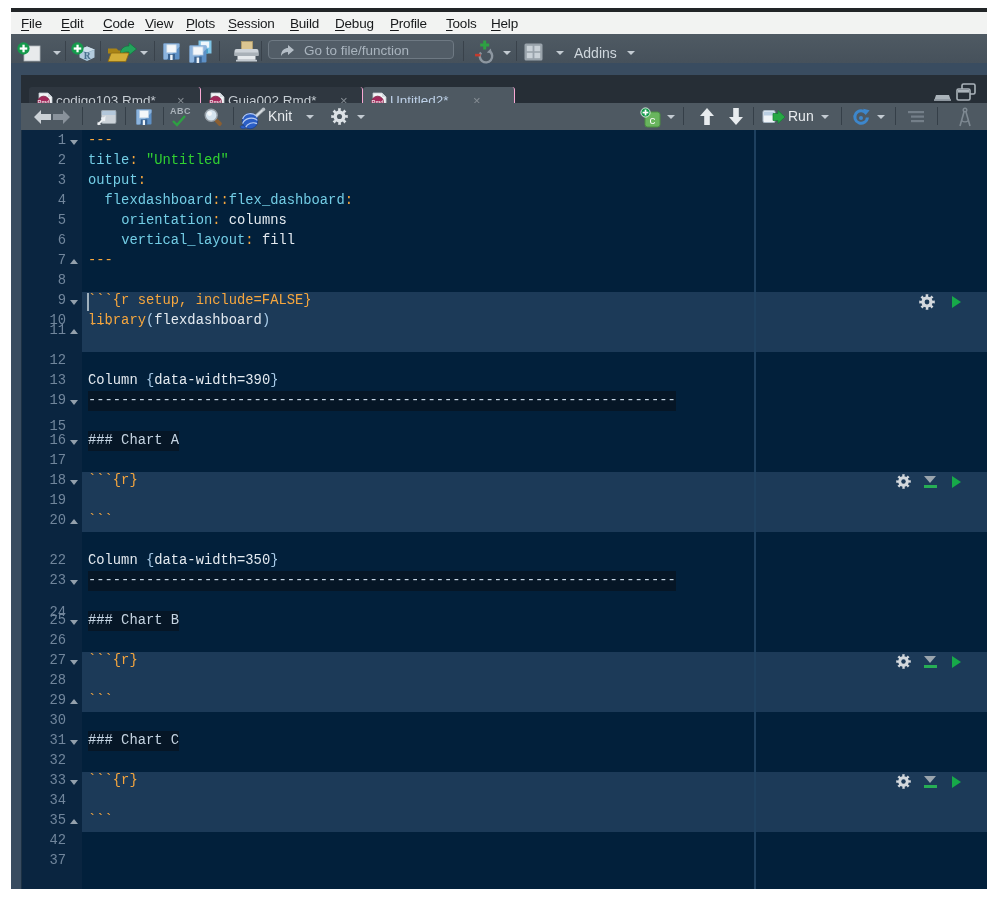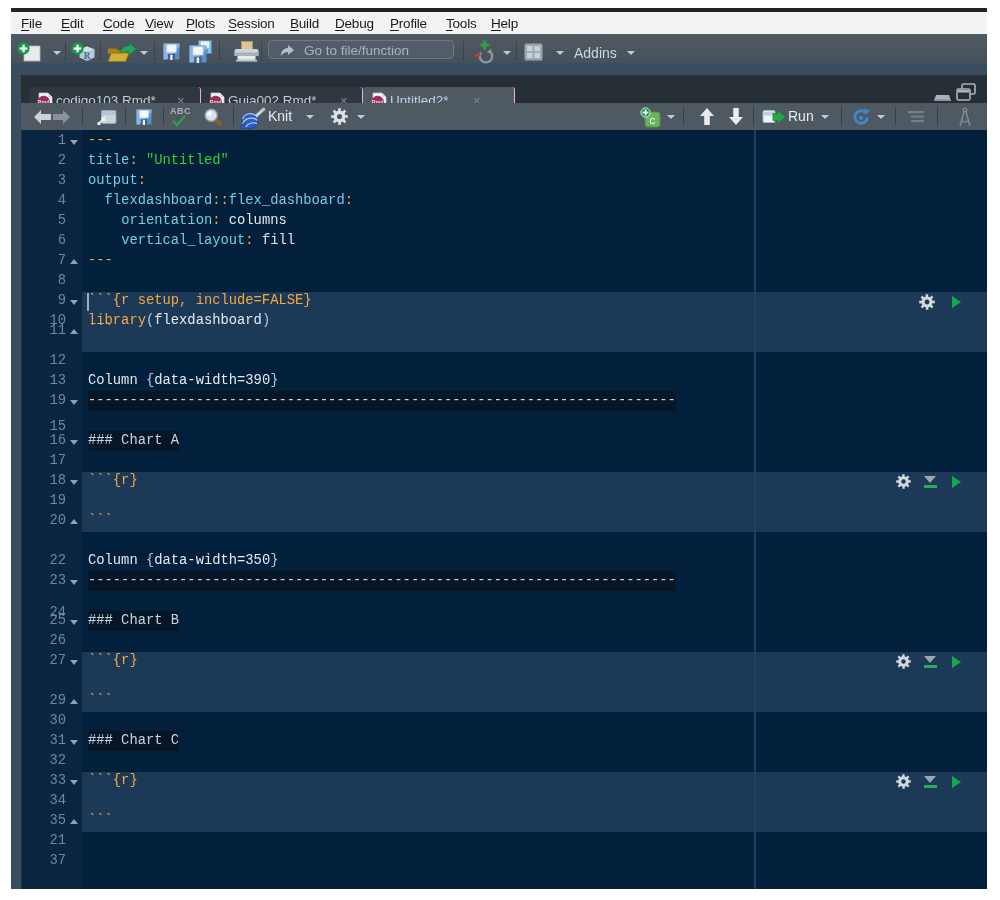--- a/index.html
+++ b/index.html
@@ -399,20 +399,24 @@
         </div>
 <div class="ln" style="top:502px">
           <span class="num">26</span>
           <span class="code"></span>
         </div>
 <div class="ln" style="top:522px">
           <span class="num">27</span>
           <b class="fd"></b>
           <span class="code"><i class="o">```{r}</i></span>
         </div>
+<div class="ln" style="top:542px">
+          <span class="num">28</span>
+          <span class="code"></span>
+        </div>
 <div class="ln" style="top:562px">
           <span class="num">29</span>
           <b class="fu"></b>
           <span class="code"><i class="o">```</i></span>
         </div>
 <div class="ln" style="top:582px">
           <span class="num">30</span>
           <span class="code"></span>
         </div>
 <div class="ln" style="top:602px">
@@ -432,21 +436,21 @@
 <div class="ln" style="top:662px">
           <span class="num">34</span>
           <span class="code"></span>
         </div>
 <div class="ln" style="top:682px">
           <span class="num">35</span>
           <b class="fu"></b>
           <span class="code"><i class="o">```</i></span>
         </div>
 <div class="ln" style="top:702px">
-          <span class="num">21</span>
+          <span class="num">42</span>
           <span class="code"></span>
         </div>
 <div class="ln" style="top:722px">
           <span class="num">37</span>
           <span class="code"></span>
         </div>
 <svg style="position:absolute;left:898px;top:164px" width="16" height="16" viewBox="0 0 16 16">
           <path d="M6.61,0.22 L9.39,0.22 L9.00,2.39 L11.07,3.20 L12.52,1.52 L14.48,3.48 L12.68,4.74 L13.57,6.78 L15.78,6.61 L15.78,9.39 L13.61,9.00 L12.80,11.07 L14.48,12.52 L12.52,14.48 L11.26,12.68 L9.22,13.57 L9.39,15.78 L6.61,15.78 L7.00,13.61 L4.93,12.80 L3.48,14.48 L1.52,12.52 L3.32,11.26 L2.43,9.22 L0.22,9.39 L0.22,6.61 L2.39,7.00 L3.20,4.93 L1.52,3.48 L3.48,1.52 L4.74,3.32 L6.78,2.43 Z" fill="#d3d8dd"></path>
           <circle cx="8" cy="8" r="2.4" fill="#1c3a58"></circle>
         </svg>

